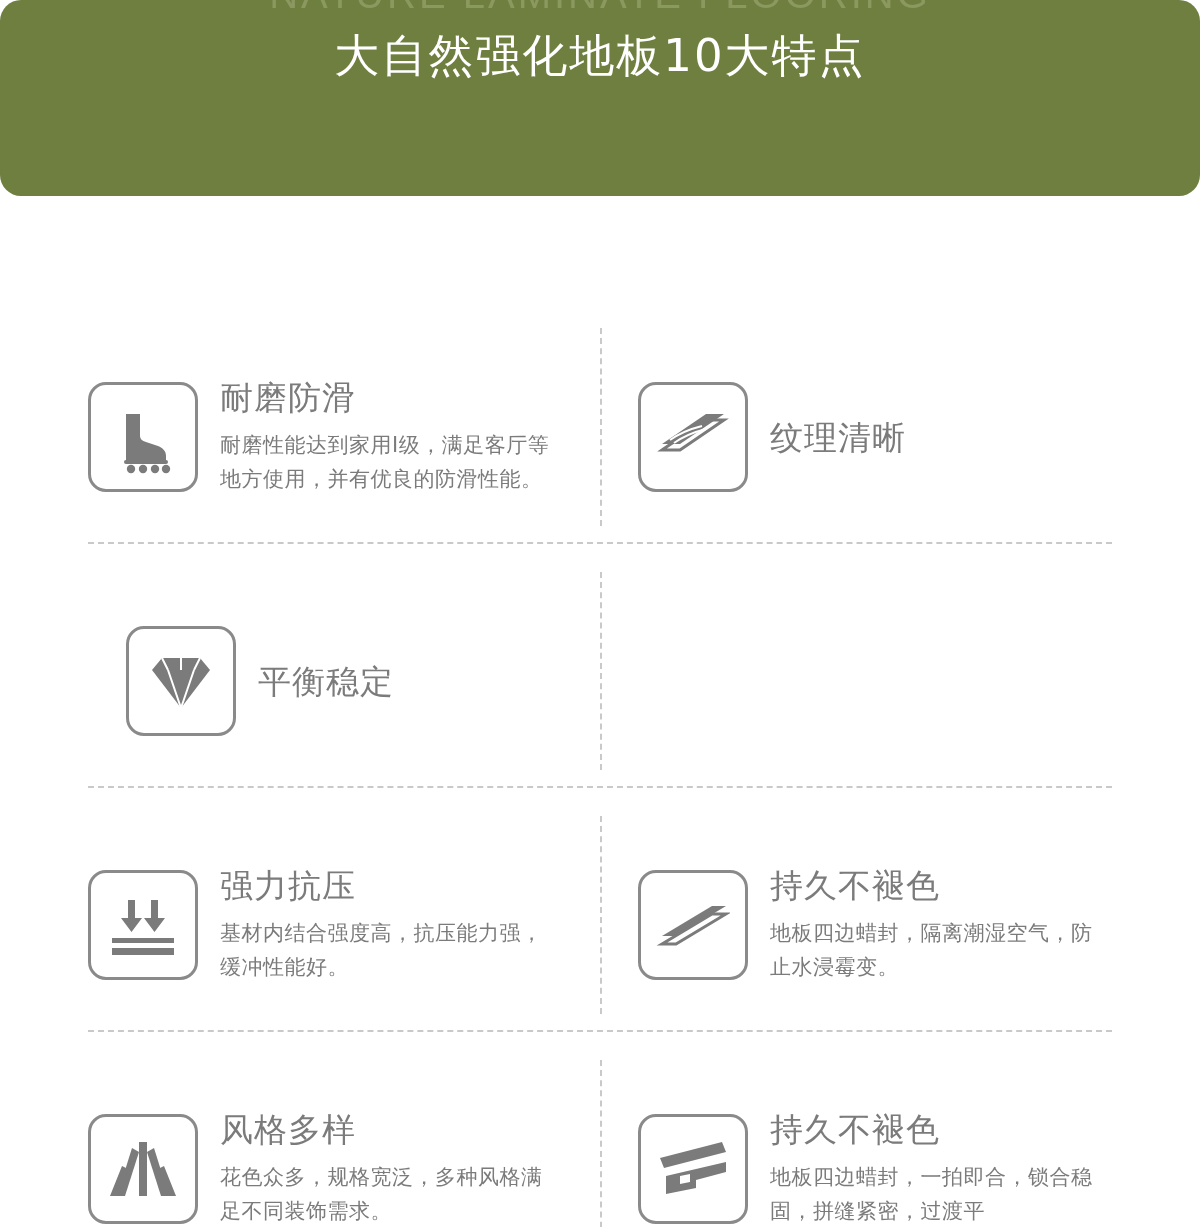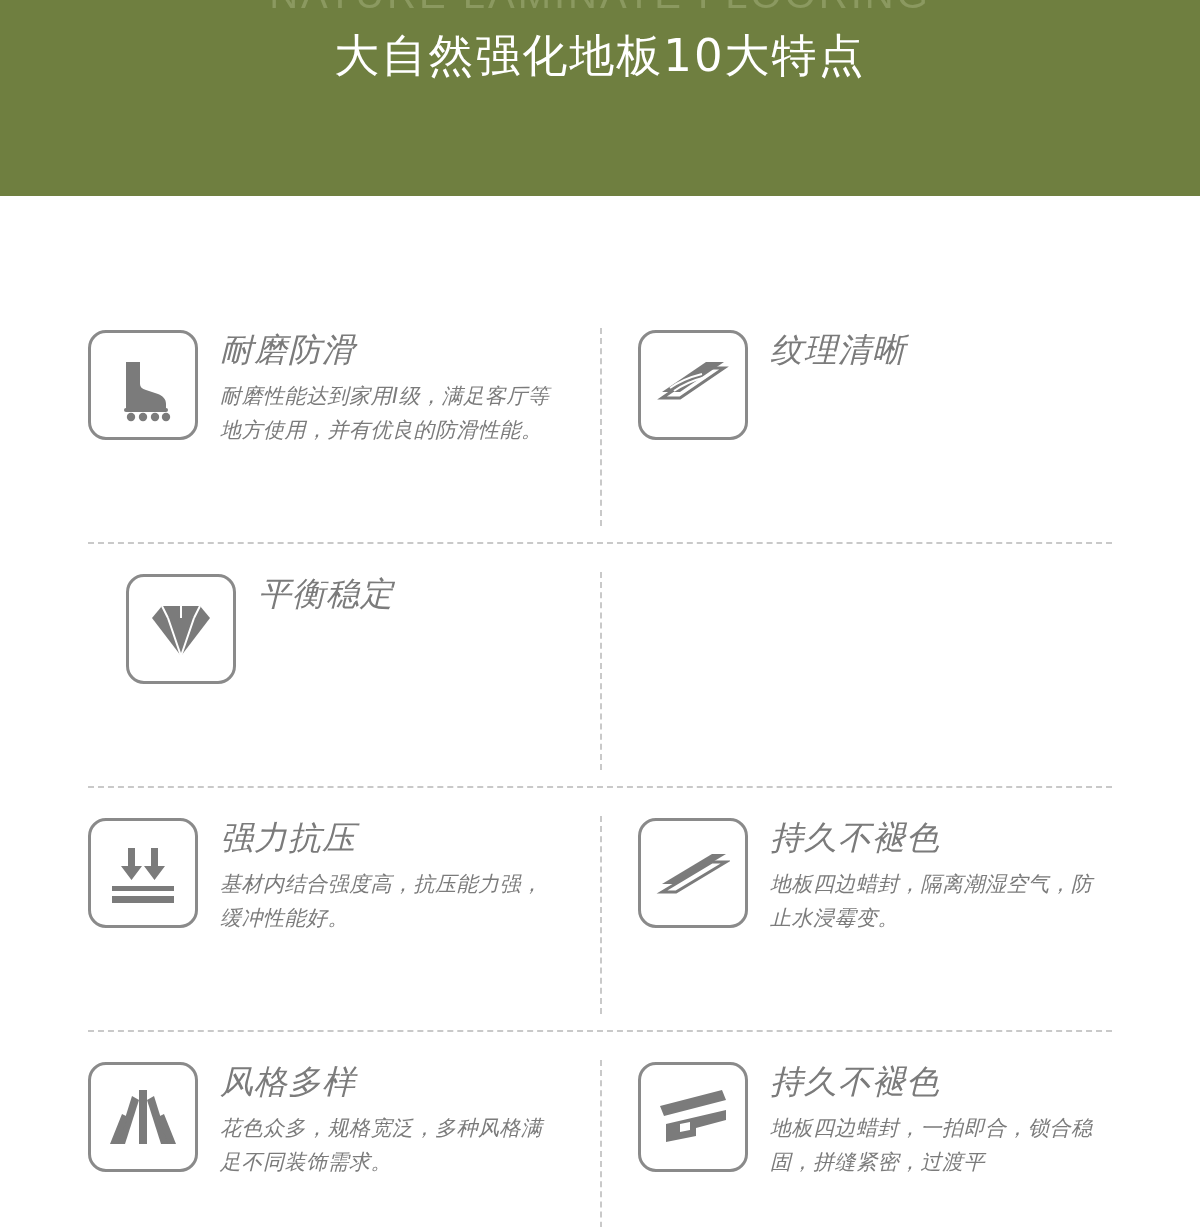--- a/index.html
+++ b/index.html
@@ -15,20 +15,21 @@
     position: relative;
   }
 
   
   .banner {
     width: 1200px;
     height: 196px;
     background: #6f7f40;
     position: relative;
     overflow: hidden;
+    border-radius: 21px;
   }
   .banner-en {
     position: absolute;
     top: -28px;
     left: 0;
     width: 1200px;
     text-align: center;
     font-size: 40px;
     letter-spacing: 3px;
     color: #8b9960;
@@ -66,24 +67,23 @@
     left: 0;
     right: 0;
     bottom: 0;
     height: 0;
     border-top: 2px dashed #c9c9c9;
   }
   .cell {
     width: 512px;
     box-sizing: border-box;
     display: flex;
-    align-items: flex-start;
+    align-items: center;
     padding-top: 30px;
     position: relative;
-    font-style: italic;
   }
   .cell.left {
     padding-right: 38px;
   }
   .cell.right {
     padding-left: 38px;
   }
   
   .vsep {
     position: absolute;

